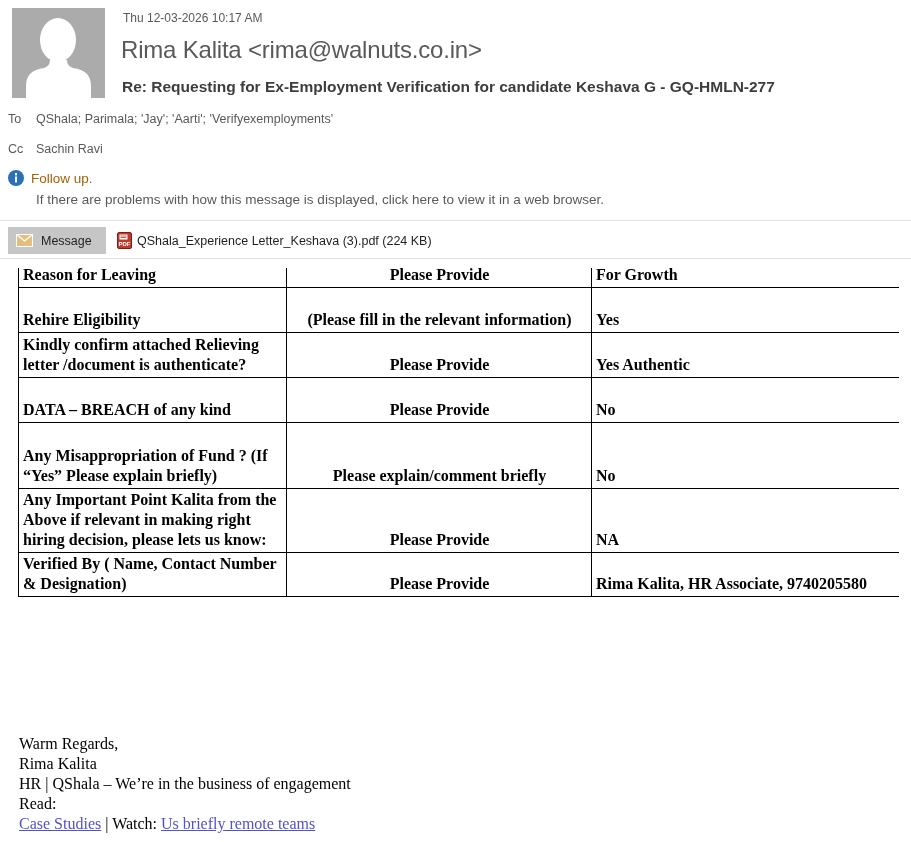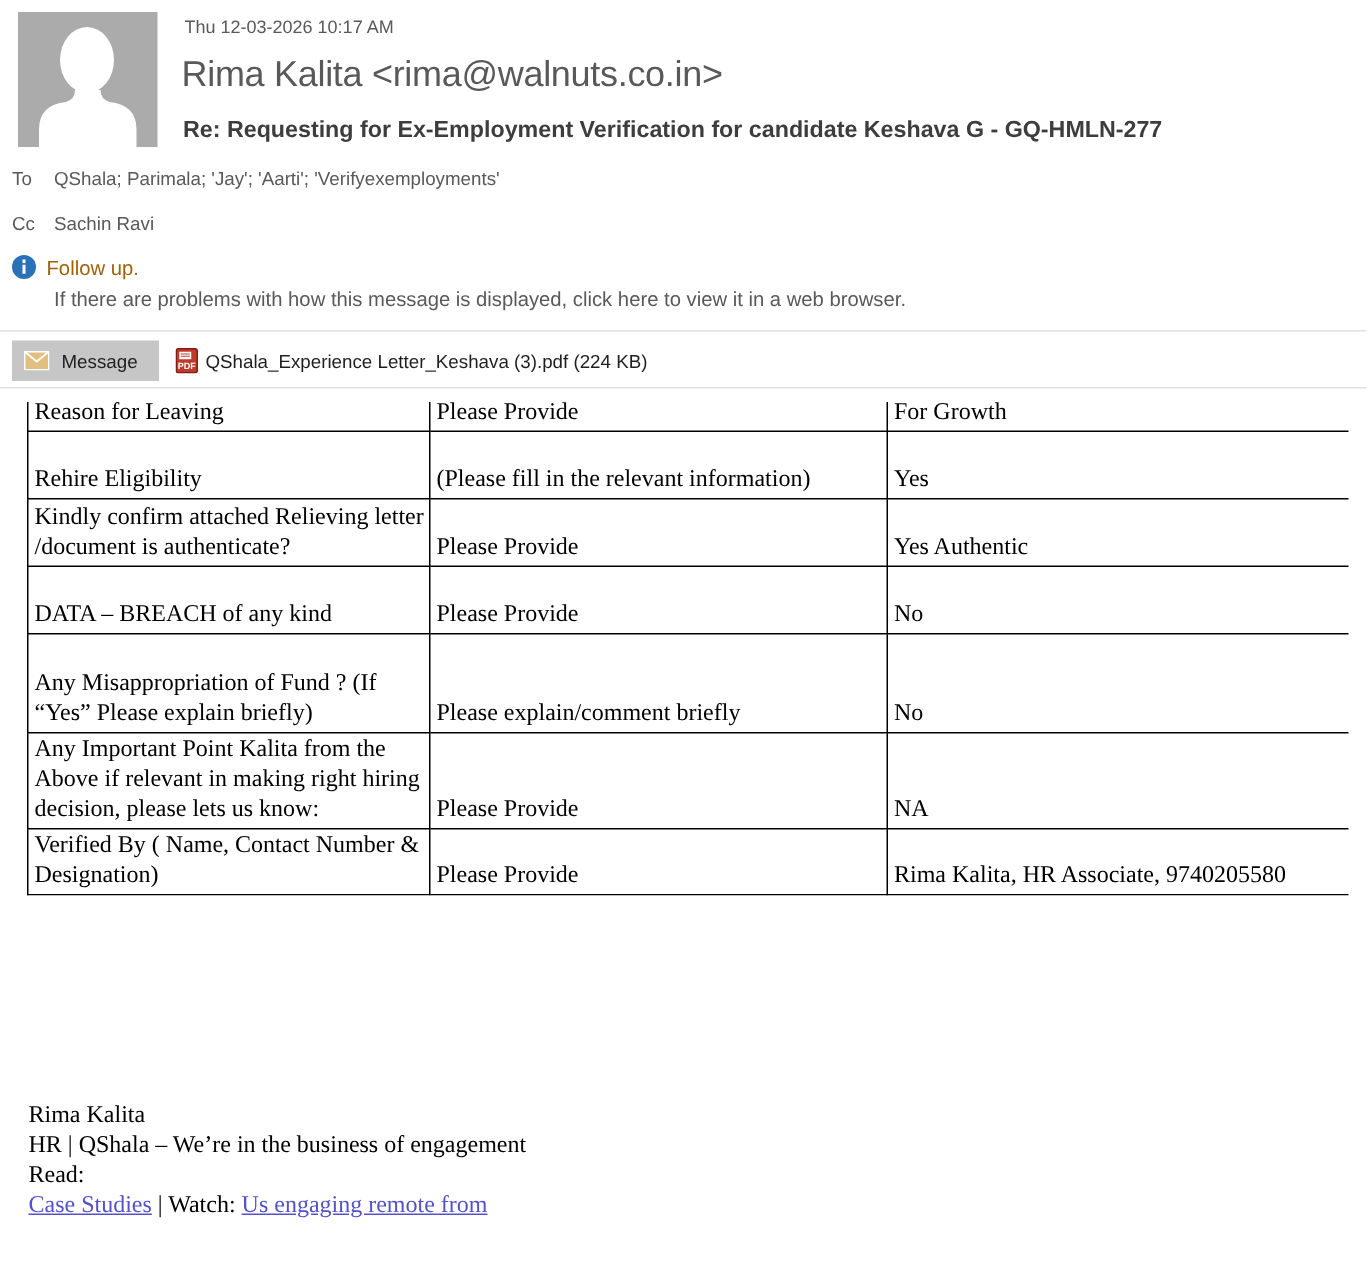--- a/index.html
+++ b/index.html
@@ -28,26 +28,26 @@
   .notice{position:absolute;left:36px;top:192px;font-size:13.5px;color:var(--header-text);}
 
   
   .strip{position:absolute;left:0;top:220px;width:911px;height:39px;border-top:1px solid var(--separator);border-bottom:1px solid var(--separator);}
   .msg-tab{position:absolute;left:8px;top:6px;height:27px;padding:0 14px 0 8px;background:var(--tab-bg);display:flex;align-items:center;font-size:12.5px;color:#1f1f1f;justify-content:space-between;}
   .msg-tab svg{margin-right:8px;}
   .pdf-item{position:absolute;left:117px;top:6px;height:27px;display:flex;align-items:center;font-size:12.5px;color:#1f1f1f;}
   .pdf-item svg{margin-right:5px;}
 
   
-  .table-clip{position:absolute;left:18px;top:268px;width:881px;overflow:hidden;}
+  .table-clip{position:absolute;left:18px;top:268px;width:881px;overflow:hidden;font-weight:bold;}
   table{border-collapse:collapse;table-layout:fixed;width:881px;margin-top:-11px;
         font-family:"Liberation Serif",serif;font-size:16px;line-height:20px;color:#000;}
   td{border:1px solid var(--table-border);vertical-align:bottom;padding:1px 3px 2px 4px;overflow:hidden;}
   td:nth-child(1){width:268px;}
-  td:nth-child(2){width:305px;}
+  td:nth-child(2){width:305px;text-align:center;}
   td:nth-child(3){width:347px;}
   tr:nth-child(1){height:30px;}
   tr:nth-child(2){height:45px;}
   tr:nth-child(3){height:45px;}
   tr:nth-child(4){height:45px;padding-left:32px;}
   tr:nth-child(5){height:66px;}
   tr:nth-child(6){height:44px;}
   tr:nth-child(7){height:30px;}
   tr:nth-child(8){height:85px;}
   tr:nth-child(9){height:50px;}
@@ -144,17 +144,18 @@
         <tr>
           <td>Verified By ( Name, Contact Number &amp; Designation)</td>
           <td>Please Provide</td>
           <td>Rima Kalita, HR Associate, 9740205580</td>
         </tr>
       </tbody>
   </table>
 </div>
 
 <div class="signature">
+  <div>Warm Regards,</div>
   <div>Rima Kalita</div>
   <div>HR | QShala – We’re in the business of engagement</div>
   <div>Read:</div>
-  <div><a>Case Studies</a><span> | Watch: </span><a>Us engaging remote from</a></div>
+  <div><a>Case Studies</a><span> | Watch: </span><a>Us briefly remote teams</a></div>
 </div>
 
 </body></html>

